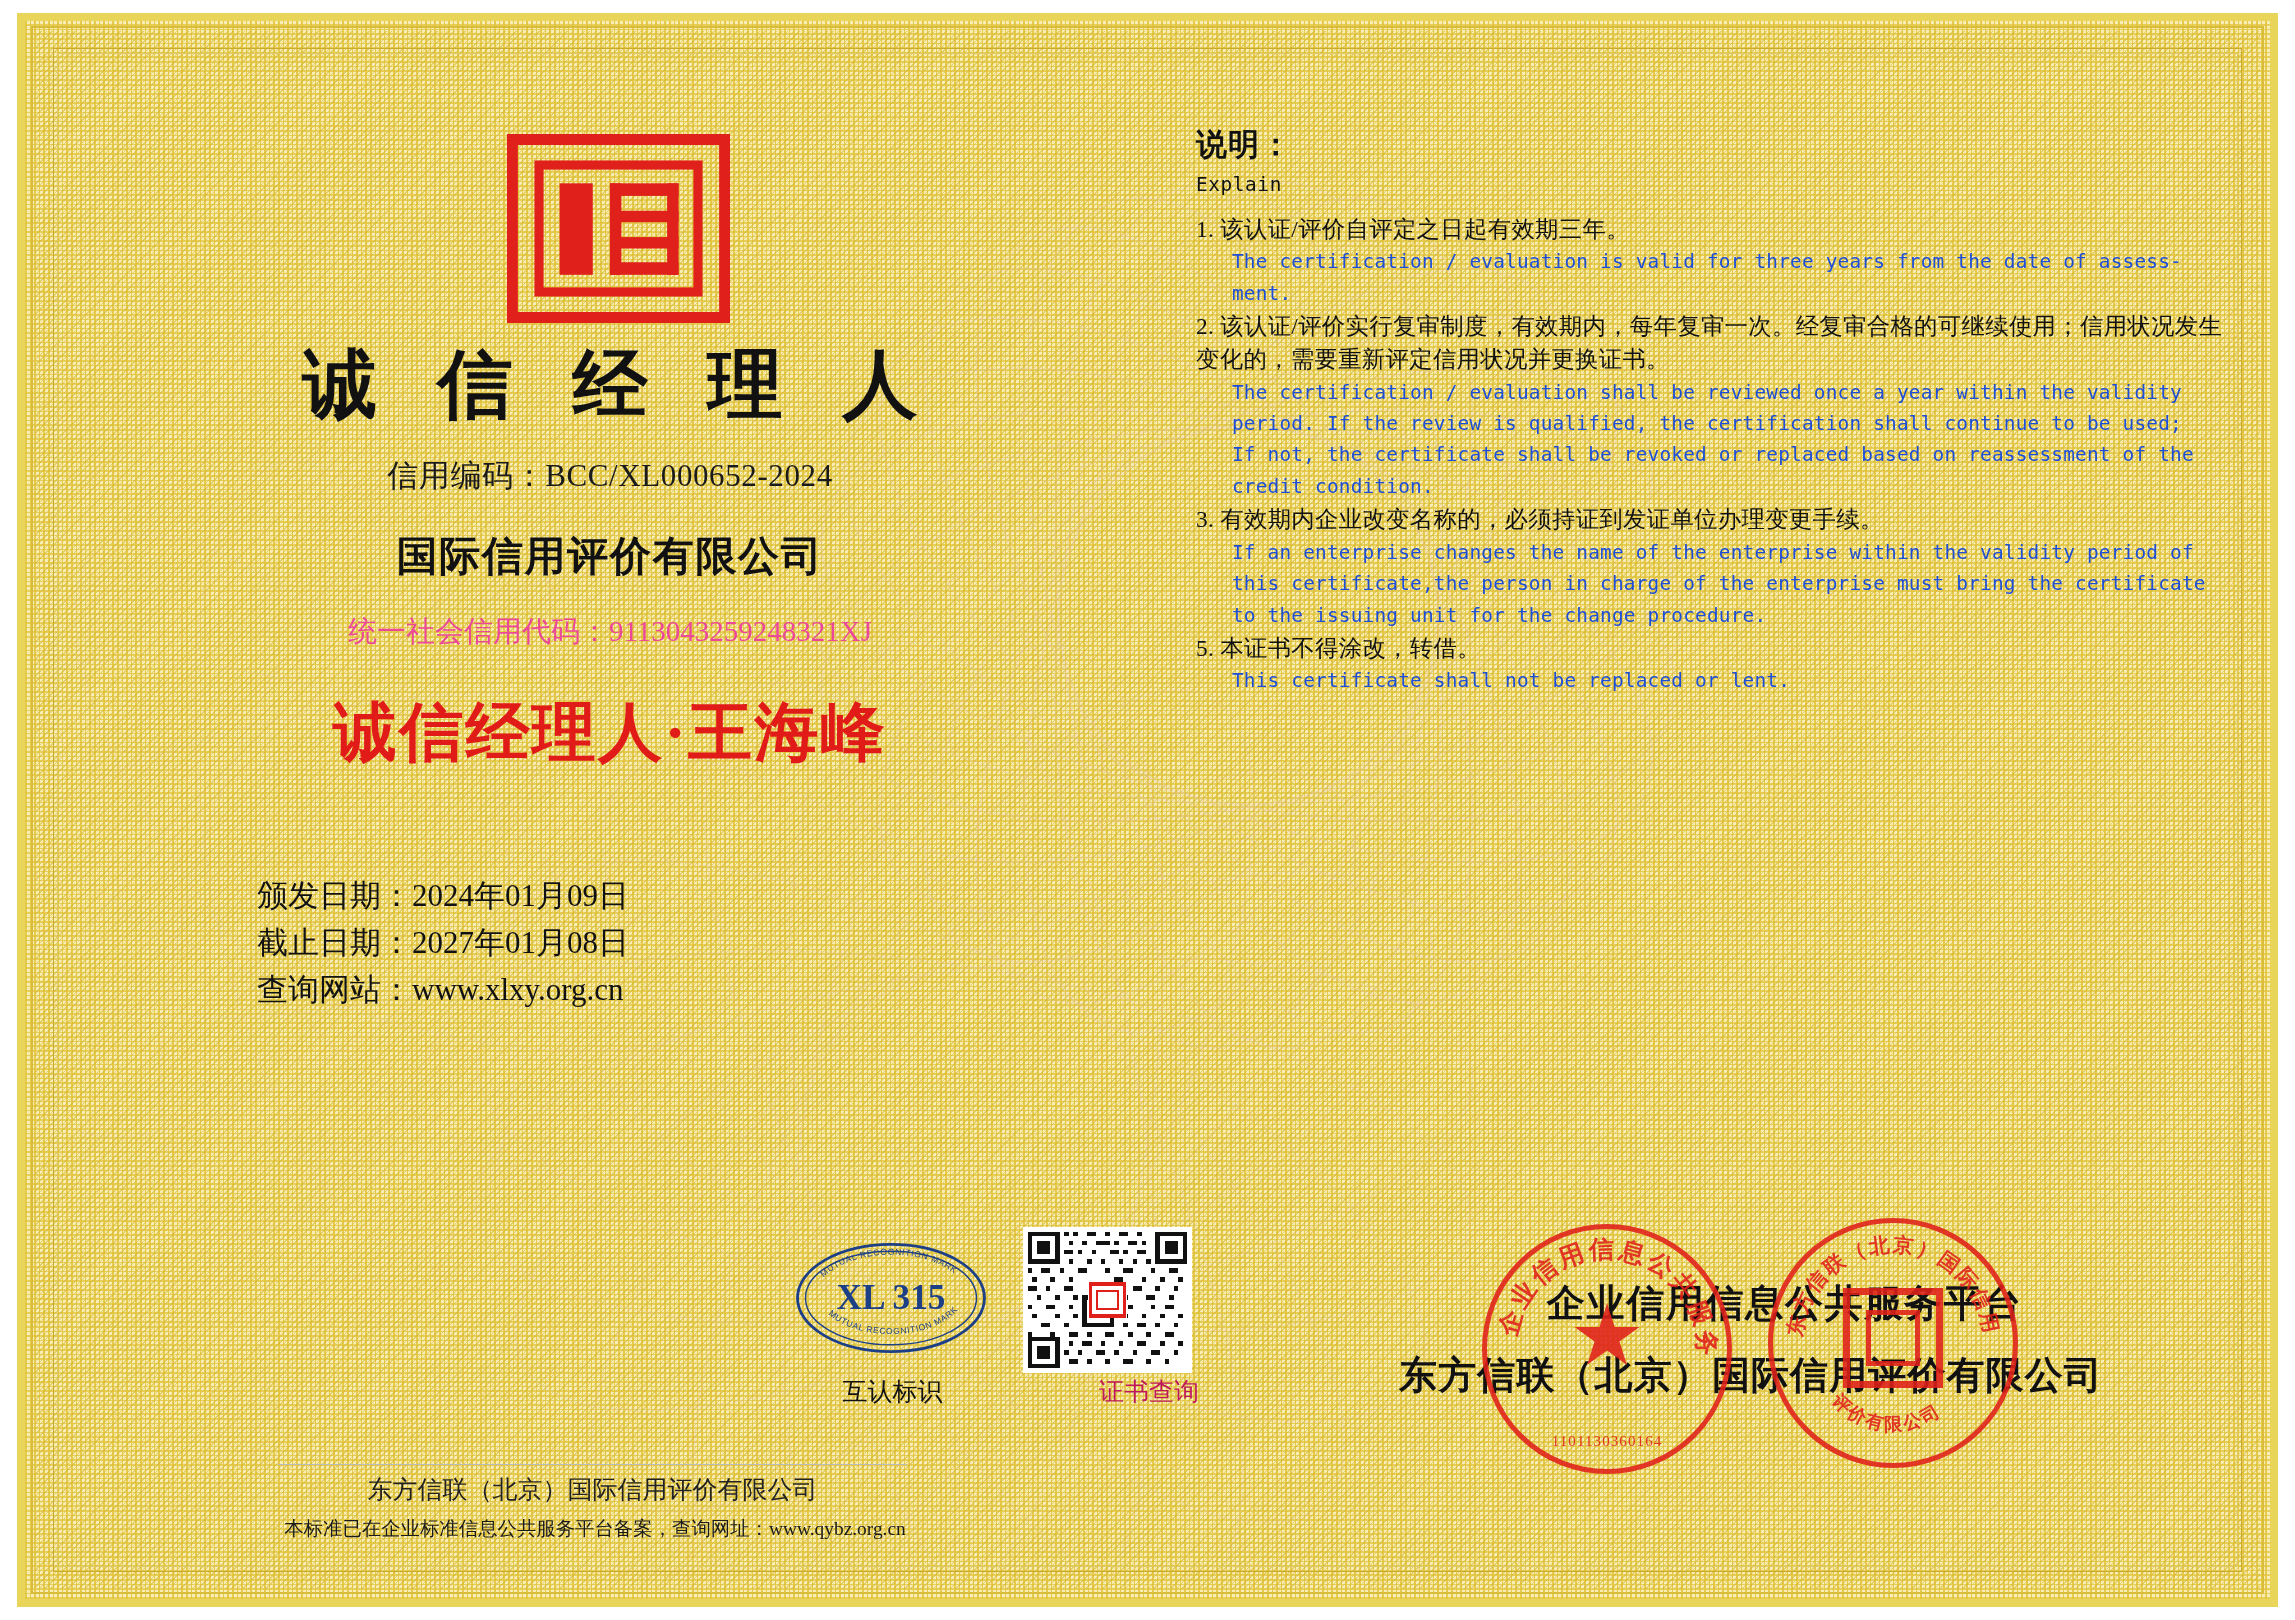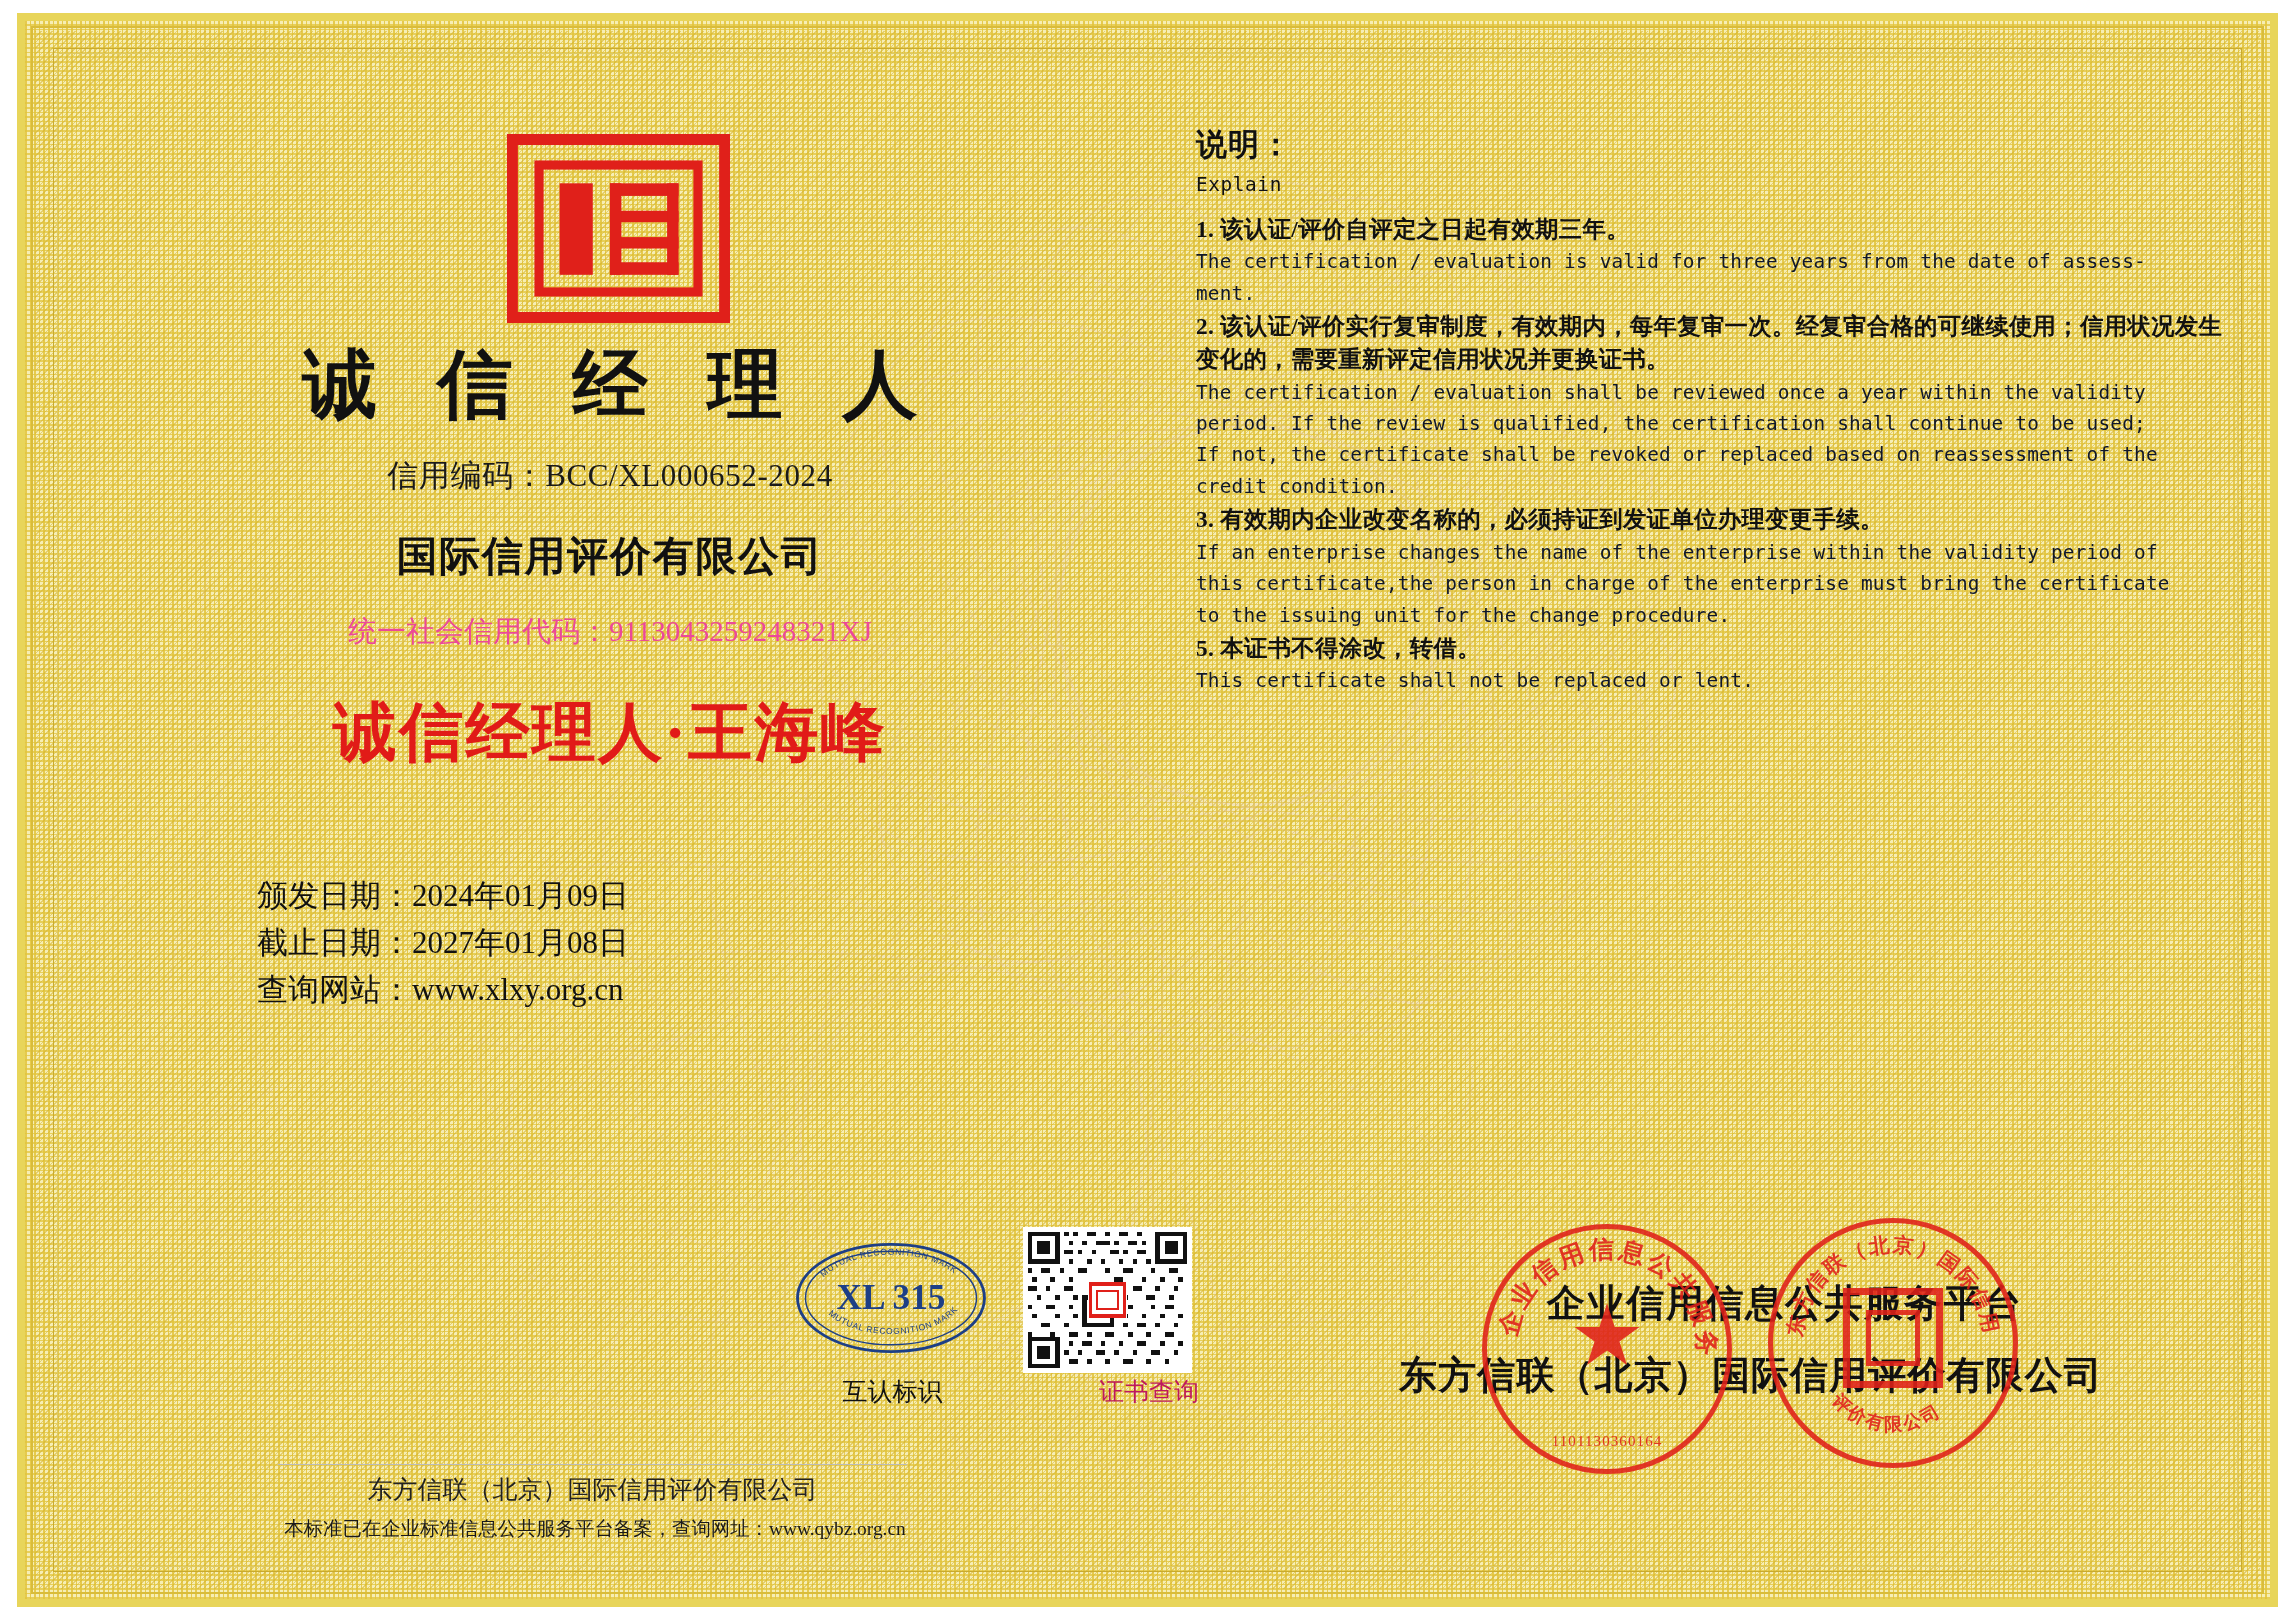--- a/index.html
+++ b/index.html
@@ -228,31 +228,32 @@
     font-family: "DejaVu Sans Mono", monospace;
     font-size: 19.4px;
     color: #111;
     margin-top: 6.9px;
     margin-bottom: 17px;
     letter-spacing: 0.6px;
   }
   .clause { margin-bottom: 1.1px; }
   .clause-cn {
     font-size: 23.4px;
-    font-weight: bold;
+    font-weight: normal;
     color: #111;
     line-height: 1.42;
     letter-spacing: 0.3px;
   }
   .clause-en {
     font-family: "DejaVu Sans Mono", monospace;
     font-size: 19.4px;
-    color: #0f172a;
+    color: #1d4ed8;
     line-height: 1.62;
     letter-spacing: 0.2px;
+    padding-left: 36px;
   }
 
   
   .sig-line1 {
     position: absolute;
     left: 1320px; top: 1223px;
     width: 812px;
     text-align: center;
     font-weight: bold;
     font-size: 38px;

